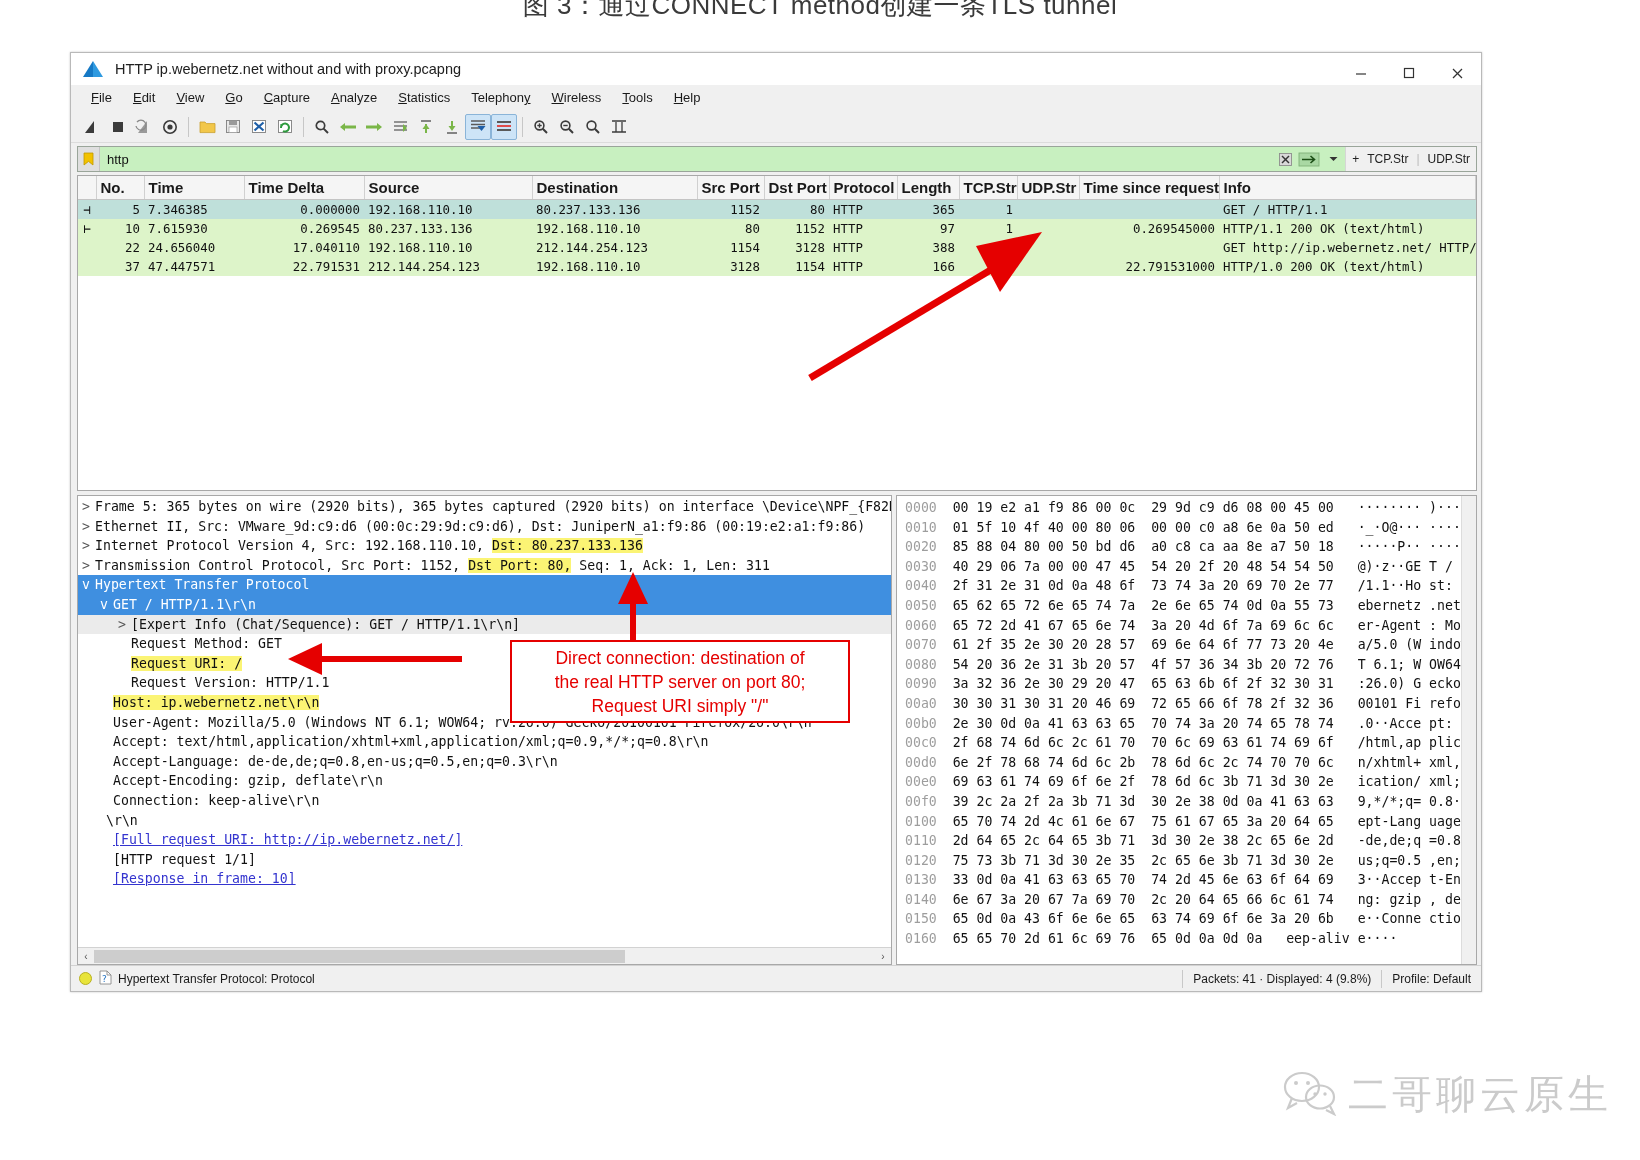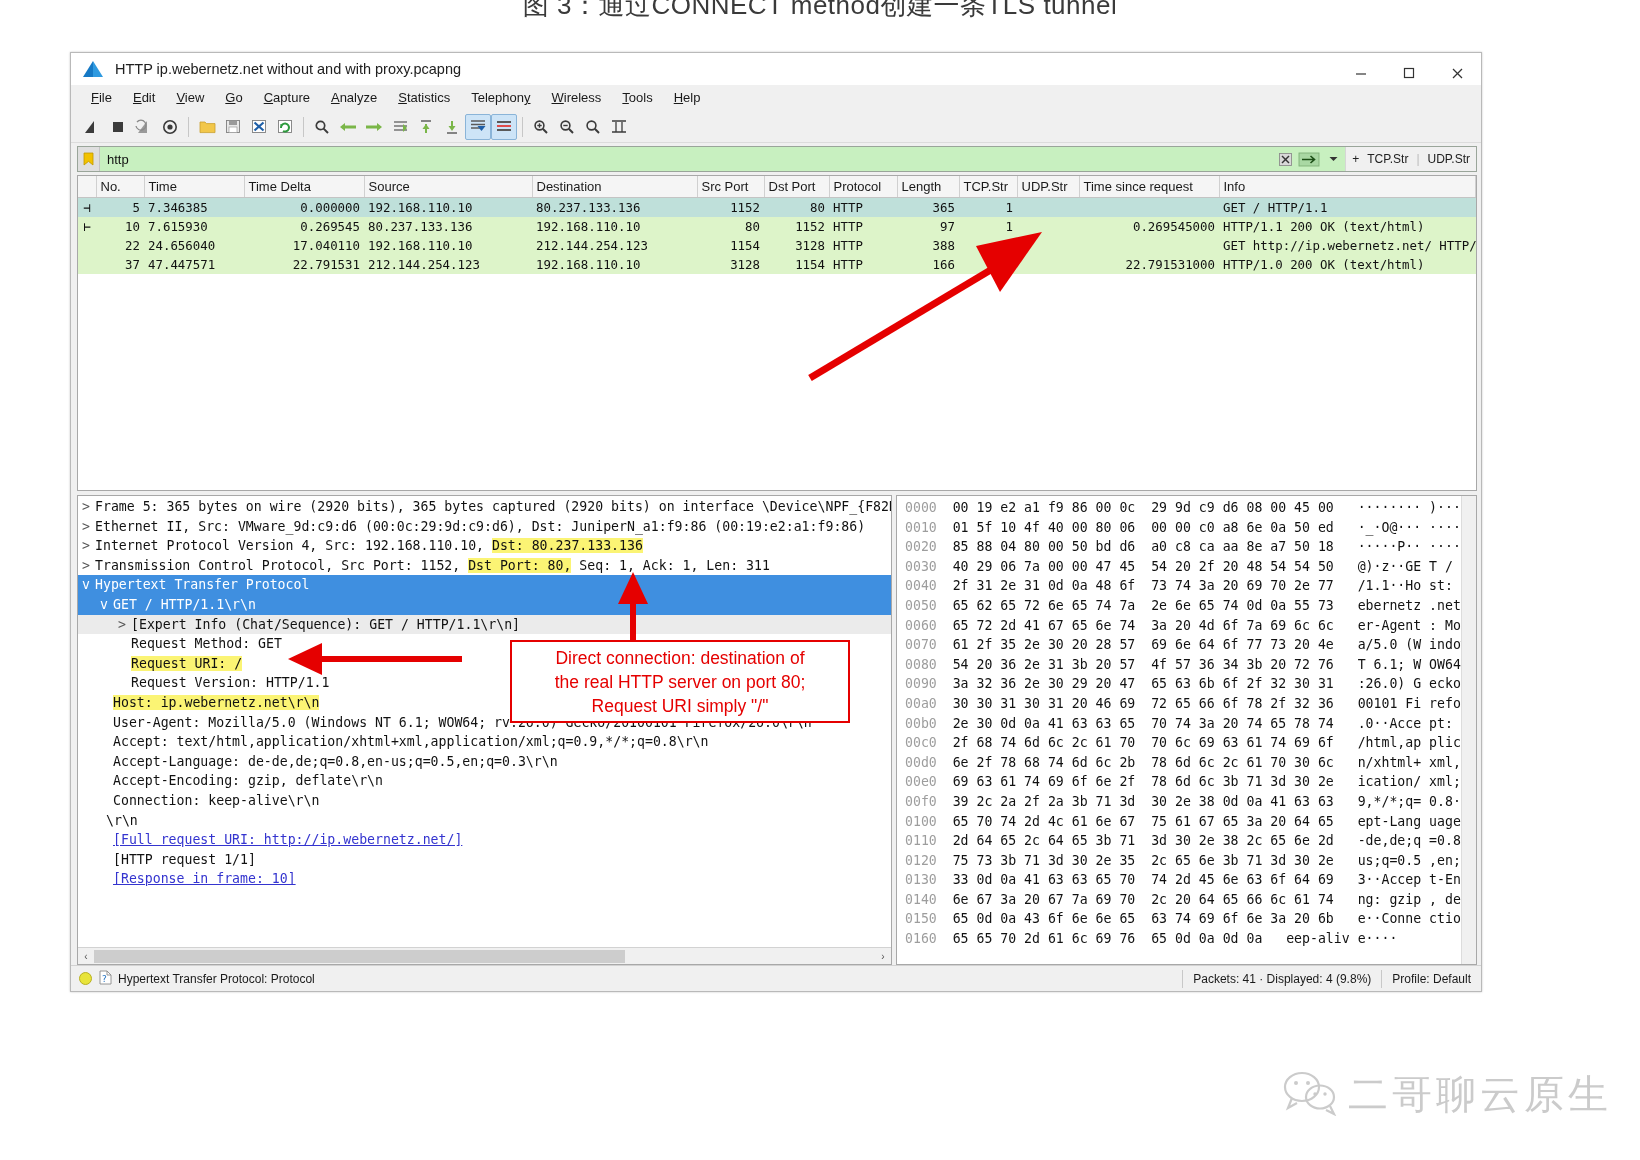--- a/index.html
+++ b/index.html
@@ -122,21 +122,21 @@
     background: #ffffff;
     height: 316px;
     overflow: hidden;
     position: relative;
   }
   table.plist { border-collapse: collapse; width: 100%; table-layout: fixed; }
   table.plist th {
     background: #f5f5f5;
     border-right: 1px solid #d0d0d0;
     border-bottom: 1px solid #c4c4c4;
-    font-size: 13px; font-weight: normal; color: #1a1a1a;
+    font-size: 15px; font-weight: bold; color: #1a1a1a;
     text-align: left; padding: 3px 4px; height: 20px;
     white-space: nowrap; overflow: hidden;
   }
   table.plist td {
     font-family: "DejaVu Sans Mono", monospace;
     font-size: 12.4px; color: #111;
     padding: 1px 4px; height: 19px;
     white-space: nowrap; overflow: hidden;
   }
   tr.row-sel td { background: #bfe0da; }
@@ -629,21 +629,21 @@
           <div class="hxline"><span class="hxoff">0030</span>  <span>40 29 06 7a 00 00 47 45</span>  <span>54 20 2f 20 48 54 54 50</span>   <span class="hxasc">@)·z··GE</span> <span class="hxasc">T / HTTP</span></div>
           <div class="hxline"><span class="hxoff">0040</span>  <span>2f 31 2e 31 0d 0a 48 6f</span>  <span>73 74 3a 20 69 70 2e 77</span>   <span class="hxasc">/1.1··Ho</span> <span class="hxasc">st: ip.w</span></div>
           <div class="hxline"><span class="hxoff">0050</span>  <span>65 62 65 72 6e 65 74 7a</span>  <span>2e 6e 65 74 0d 0a 55 73</span>   <span class="hxasc">ebernetz</span> <span class="hxasc">.net··Us</span></div>
           <div class="hxline"><span class="hxoff">0060</span>  <span>65 72 2d 41 67 65 6e 74</span>  <span>3a 20 4d 6f 7a 69 6c 6c</span>   <span class="hxasc">er-Agent</span> <span class="hxasc">: Mozill</span></div>
           <div class="hxline"><span class="hxoff">0070</span>  <span>61 2f 35 2e 30 20 28 57</span>  <span>69 6e 64 6f 77 73 20 4e</span>   <span class="hxasc">a/5.0 (W</span> <span class="hxasc">indows N</span></div>
           <div class="hxline"><span class="hxoff">0080</span>  <span>54 20 36 2e 31 3b 20 57</span>  <span>4f 57 36 34 3b 20 72 76</span>   <span class="hxasc">T 6.1; W</span> <span class="hxasc">OW64; rv</span></div>
           <div class="hxline"><span class="hxoff">0090</span>  <span>3a 32 36 2e 30 29 20 47</span>  <span>65 63 6b 6f 2f 32 30 31</span>   <span class="hxasc">:26.0) G</span> <span class="hxasc">ecko/201</span></div>
           <div class="hxline"><span class="hxoff">00a0</span>  <span>30 30 31 30 31 20 46 69</span>  <span>72 65 66 6f 78 2f 32 36</span>   <span class="hxasc">00101 Fi</span> <span class="hxasc">refox/26</span></div>
           <div class="hxline"><span class="hxoff">00b0</span>  <span>2e 30 0d 0a 41 63 63 65</span>  <span>70 74 3a 20 74 65 78 74</span>   <span class="hxasc">.0··Acce</span> <span class="hxasc">pt: text</span></div>
           <div class="hxline"><span class="hxoff">00c0</span>  <span>2f 68 74 6d 6c 2c 61 70</span>  <span>70 6c 69 63 61 74 69 6f</span>   <span class="hxasc">/html,ap</span> <span class="hxasc">plicatio</span></div>
-          <div class="hxline"><span class="hxoff">00d0</span>  <span>6e 2f 78 68 74 6d 6c 2b</span>  <span>78 6d 6c 2c 61 70 30 6c</span>   <span class="hxasc">n/xhtml+</span> <span class="hxasc">xml,appl</span></div>
+          <div class="hxline"><span class="hxoff">00d0</span>  <span>6e 2f 78 68 74 6d 6c 2b</span>  <span>78 6d 6c 2c 74 70 70 6c</span>   <span class="hxasc">n/xhtml+</span> <span class="hxasc">xml,appl</span></div>
           <div class="hxline"><span class="hxoff">00e0</span>  <span>69 63 61 74 69 6f 6e 2f</span>  <span>78 6d 6c 3b 71 3d 30 2e</span>   <span class="hxasc">ication/</span> <span class="hxasc">xml;q=0.</span></div>
           <div class="hxline"><span class="hxoff">00f0</span>  <span>39 2c 2a 2f 2a 3b 71 3d</span>  <span>30 2e 38 0d 0a 41 63 63</span>   <span class="hxasc">9,*/*;q=</span> <span class="hxasc">0.8··Acc</span></div>
           <div class="hxline"><span class="hxoff">0100</span>  <span>65 70 74 2d 4c 61 6e 67</span>  <span>75 61 67 65 3a 20 64 65</span>   <span class="hxasc">ept-Lang</span> <span class="hxasc">uage: de</span></div>
           <div class="hxline"><span class="hxoff">0110</span>  <span>2d 64 65 2c 64 65 3b 71</span>  <span>3d 30 2e 38 2c 65 6e 2d</span>   <span class="hxasc">-de,de;q</span> <span class="hxasc">=0.8,en-</span></div>
           <div class="hxline"><span class="hxoff">0120</span>  <span>75 73 3b 71 3d 30 2e 35</span>  <span>2c 65 6e 3b 71 3d 30 2e</span>   <span class="hxasc">us;q=0.5</span> <span class="hxasc">,en;q=0.</span></div>
           <div class="hxline"><span class="hxoff">0130</span>  <span>33 0d 0a 41 63 63 65 70</span>  <span>74 2d 45 6e 63 6f 64 69</span>   <span class="hxasc">3··Accep</span> <span class="hxasc">t-Encodi</span></div>
           <div class="hxline"><span class="hxoff">0140</span>  <span>6e 67 3a 20 67 7a 69 70</span>  <span>2c 20 64 65 66 6c 61 74</span>   <span class="hxasc">ng: gzip</span> <span class="hxasc">, deflat</span></div>
           <div class="hxline"><span class="hxoff">0150</span>  <span>65 0d 0a 43 6f 6e 6e 65</span>  <span>63 74 69 6f 6e 3a 20 6b</span>   <span class="hxasc">e··Conne</span> <span class="hxasc">ction: k</span></div>
           <div class="hxline"><span class="hxoff">0160</span>  <span>65 65 70 2d 61 6c 69 76</span>  <span>65 0d 0a 0d 0a</span>   <span class="hxasc">eep-aliv</span> <span class="hxasc">e····</span></div>
         </div>

